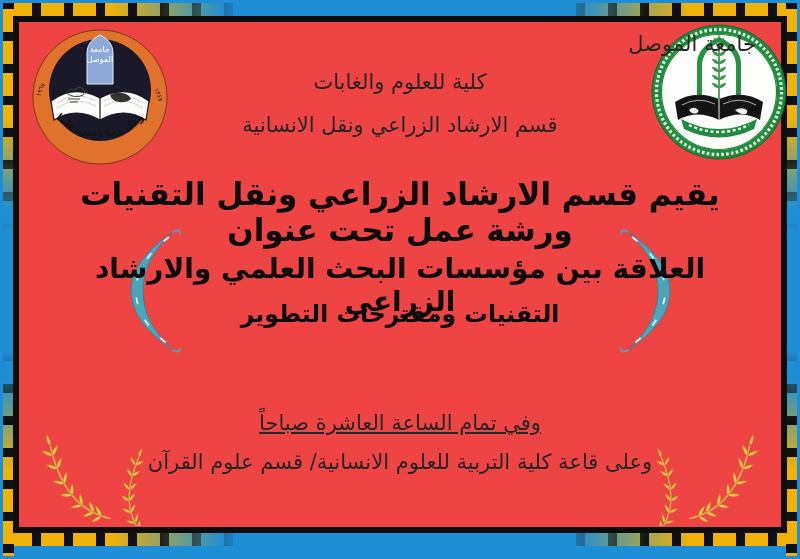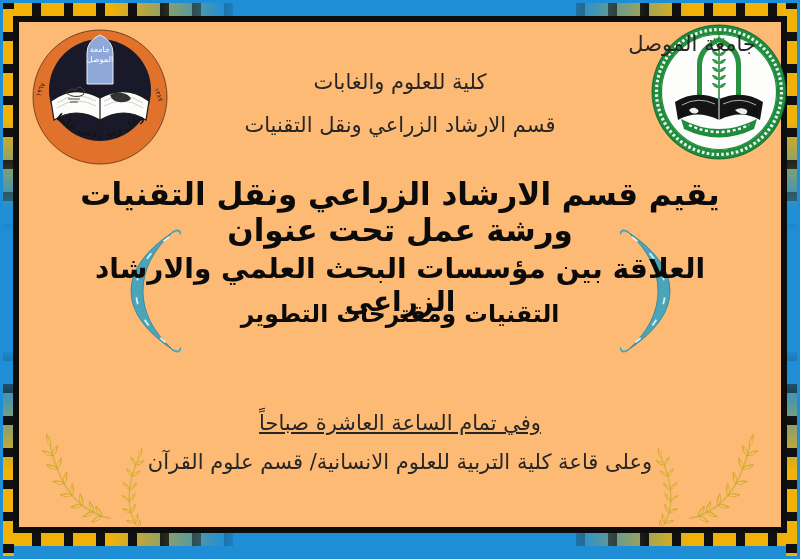--- a/index.html
+++ b/index.html
@@ -4,21 +4,21 @@
 <style>
   :root{
     --blue:#1e8fd6;
     --yellow:#f2b106;
     --ink:#0d0d0d;
     --teal:#4ba5ba;
   }
   html,body{margin:0;padding:0;background:#888;}
   .poster{
     position:relative;width:800px;height:559px;margin:0 auto;
-    background:#fdba74;overflow:hidden;
+    background:#ef4444;overflow:hidden;
     font-family:"DejaVu Sans",sans-serif;
   }
   
   .edge{position:absolute;}
   .edge-top{left:0;top:0;right:0;height:17px;
     background:linear-gradient(90deg,var(--yellow) 0 110px,var(--blue) 225px 575px,var(--yellow) 690px 100%);}
   .edge-bottom{left:0;bottom:0;right:0;height:27px;
     background:linear-gradient(90deg,var(--yellow) 0 110px,var(--blue) 225px 575px,var(--yellow) 690px 100%);}
   .edge-bottom::after{content:"";position:absolute;left:0;right:0;bottom:0;height:13px;background:var(--blue);}
   .edge-left{left:0;top:0;bottom:0;width:14px;
@@ -142,21 +142,21 @@
 
     <path d="M34,95 q-5,-4 -2,-9 q4,-3 7,1 q2,5 -5,8 Z" fill="#111"></path>
     <path d="M106,95 q5,-4 2,-9 q-4,-3 -7,1 q-2,5 5,8 Z" fill="#111"></path>
 
     <path d="M32,97 Q70,117 108,97 L105,107 Q70,124 35,107 Z" fill="#1f8b3c"></path>
     <path d="M40,103 Q70,117 100,103" fill="none" stroke="#ffffff" stroke-width="2.4" stroke-dasharray="3 2.6"></path>
   </svg>
 
   <div class="line callig l1">جامعة الموصل</div>
   <div class="line callig l2">كلية للعلوم والغابات</div>
-  <div class="line callig l3">قسم الارشاد الزراعي ونقل التقنيات</div>
+  <div class="line callig l3">قسم الارشاد الزراعي ونقل الانسانية</div>
 
   <div class="line heavy l4">يقيم قسم الارشاد الزراعي ونقل التقنيات ورشة عمل تحت عنوان</div>
 
   <svg class="brace brace-left" viewBox="0 0 58 128">
     <path d="M50,5 Q8,33 8,64 Q8,95 50,123 Q20,96 20,64 Q20,32 50,5 Z" fill="#4ba5ba" stroke="#2e7f94" stroke-width="0.8"></path>
     <path d="M50,5 Q56,1 58,7 M50,123 Q56,127 58,121" fill="none" stroke="#4ba5ba" stroke-width="2" stroke-linecap="round"></path>
     <path d="M46,10 Q13,35 13,64 Q13,93 46,118" fill="none" stroke="#e8f6f9" stroke-width="1.7" stroke-dasharray="7 17" opacity="0.95"></path>
   </svg>
   <svg class="brace brace-right" viewBox="0 0 58 128">
     <g transform="translate(58,0) scale(-1,1)">

